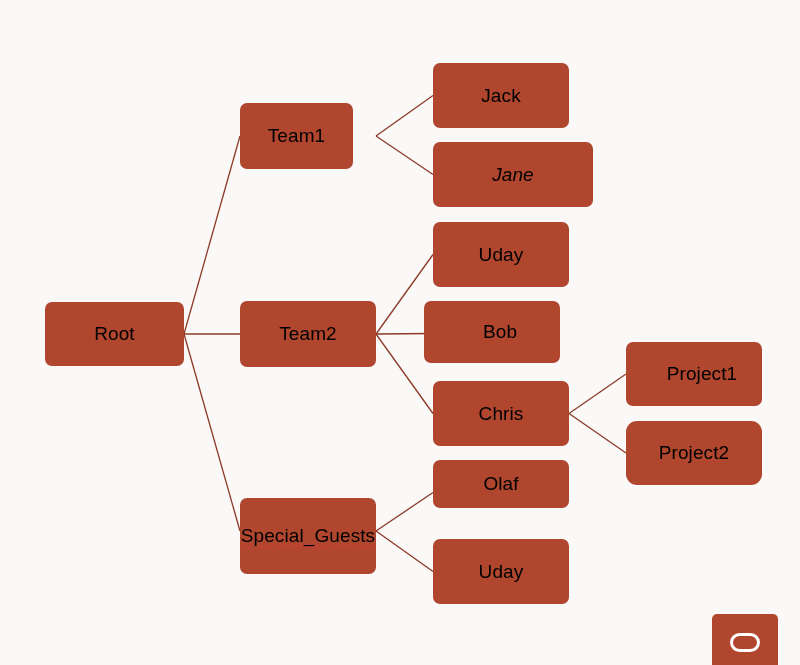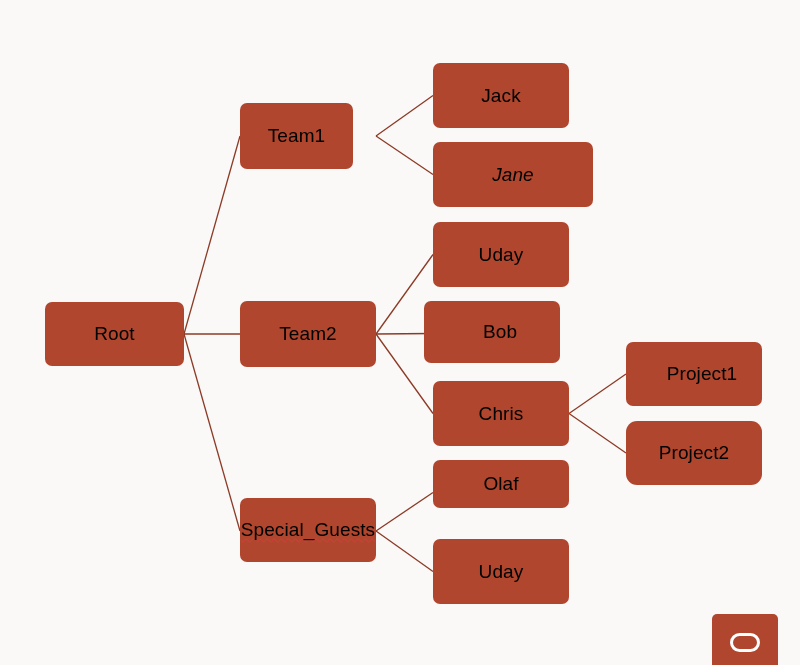--- a/index.html
+++ b/index.html
@@ -100,21 +100,21 @@
   <div id="node-layer">
       <div class="node" style="left: 45px; top: 302px; width: 139px; height: 64px;">
         <span class="node-label">Root</span>
       </div>
       <div class="node" style="left: 240px; top: 103px; width: 113px; height: 66px;">
         <span class="node-label">Team1</span>
       </div>
       <div class="node" style="left: 240px; top: 301px; width: 136px; height: 66px;">
         <span class="node-label">Team2</span>
       </div>
-      <div class="node overflow" style="left: 240px; top: 498px; width: 136px; height: 64px;">
+      <div class="node overflow" style="left: 240px; top: 498px; width: 136px; height: 76px;">
         <span class="node-label misspelled">Special_Guests</span>
       </div>
       <div class="node" style="left: 433px; top: 63px; width: 136px; height: 65px;">
         <span class="node-label">Jack</span>
       </div>
       <div class="node" style="left: 433px; top: 142px; width: 160px; height: 65px; font-style: italic;">
         <span class="node-label">Jane</span>
       </div>
       <div class="node" style="left: 433px; top: 222px; width: 136px; height: 65px;">
         <span class="node-label">Uday</span>

